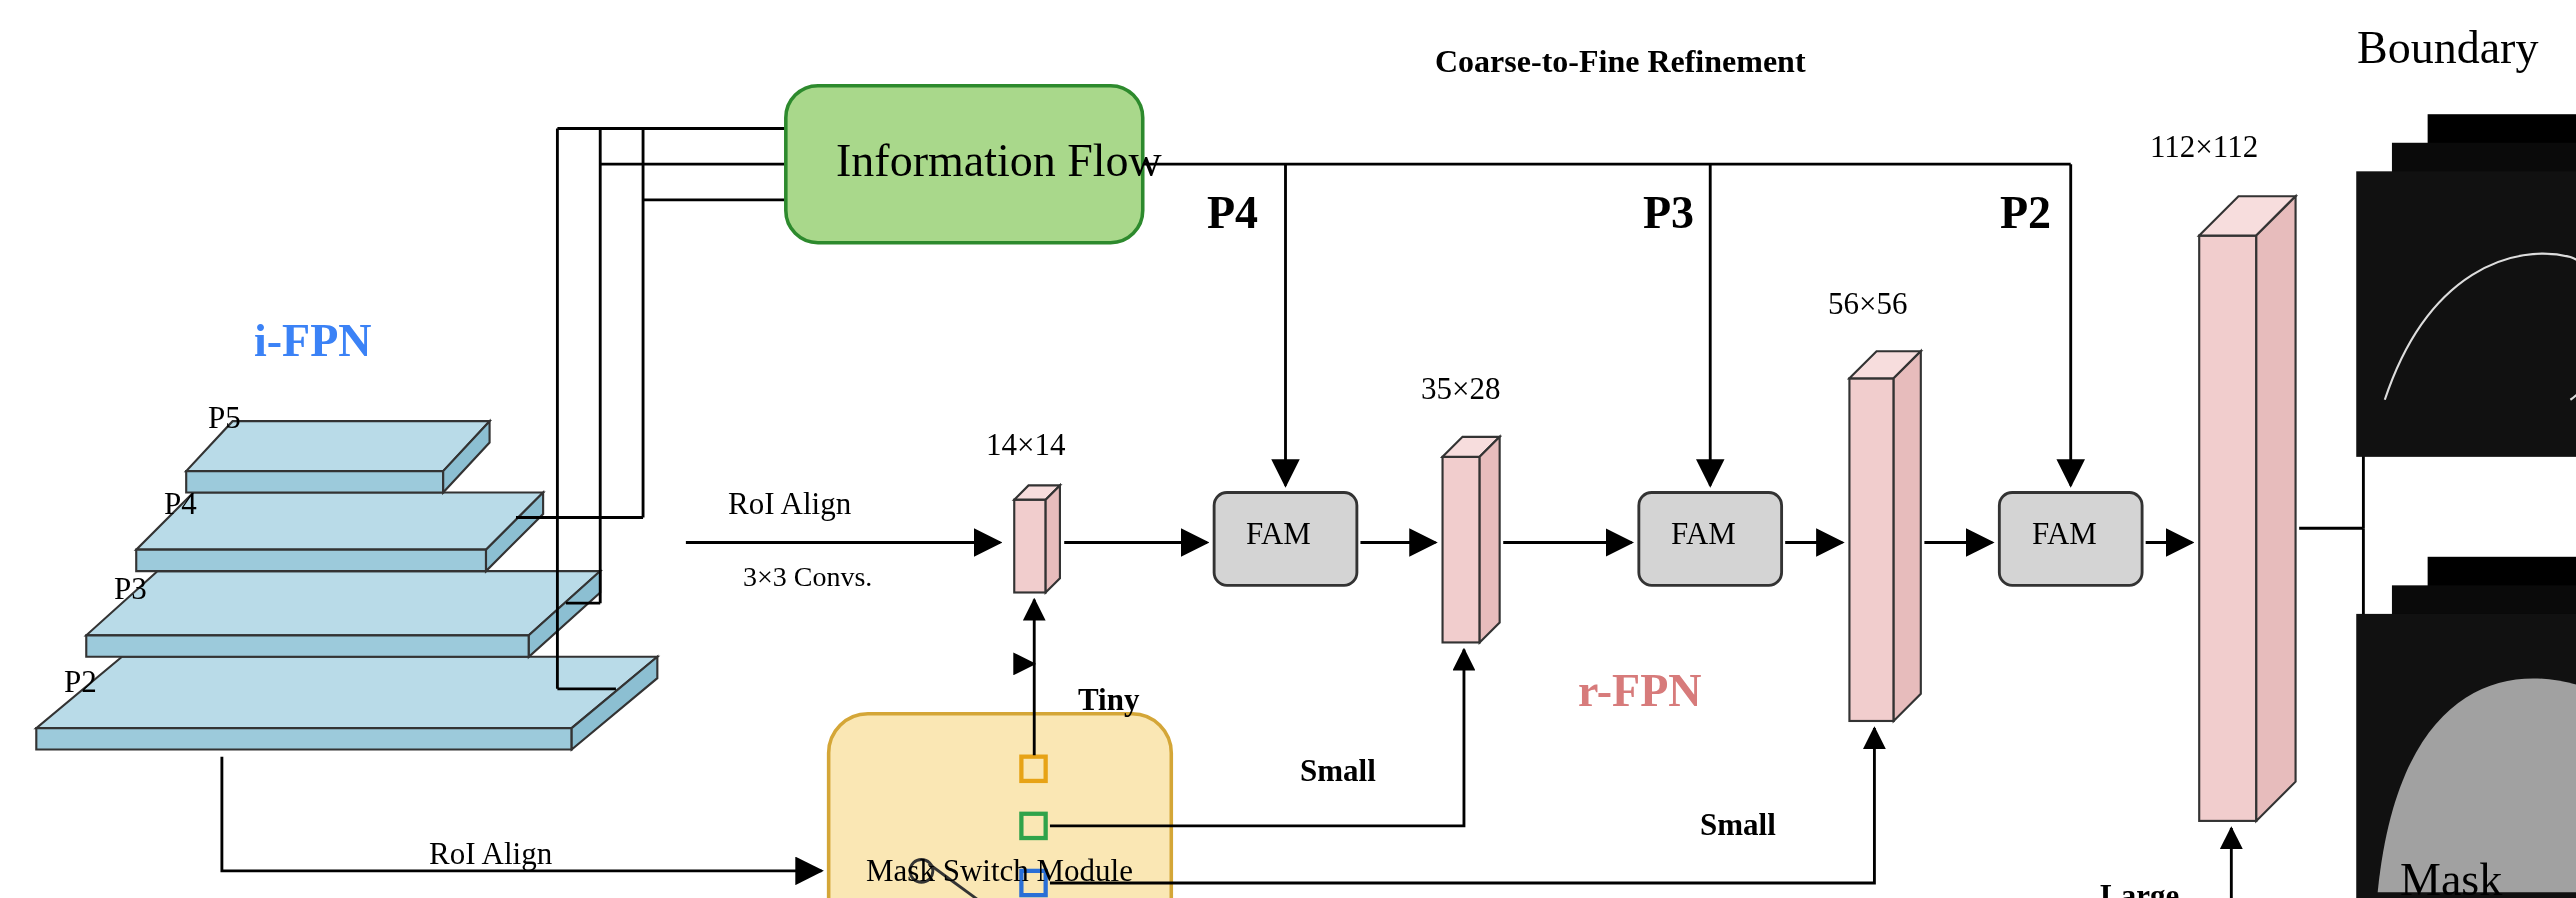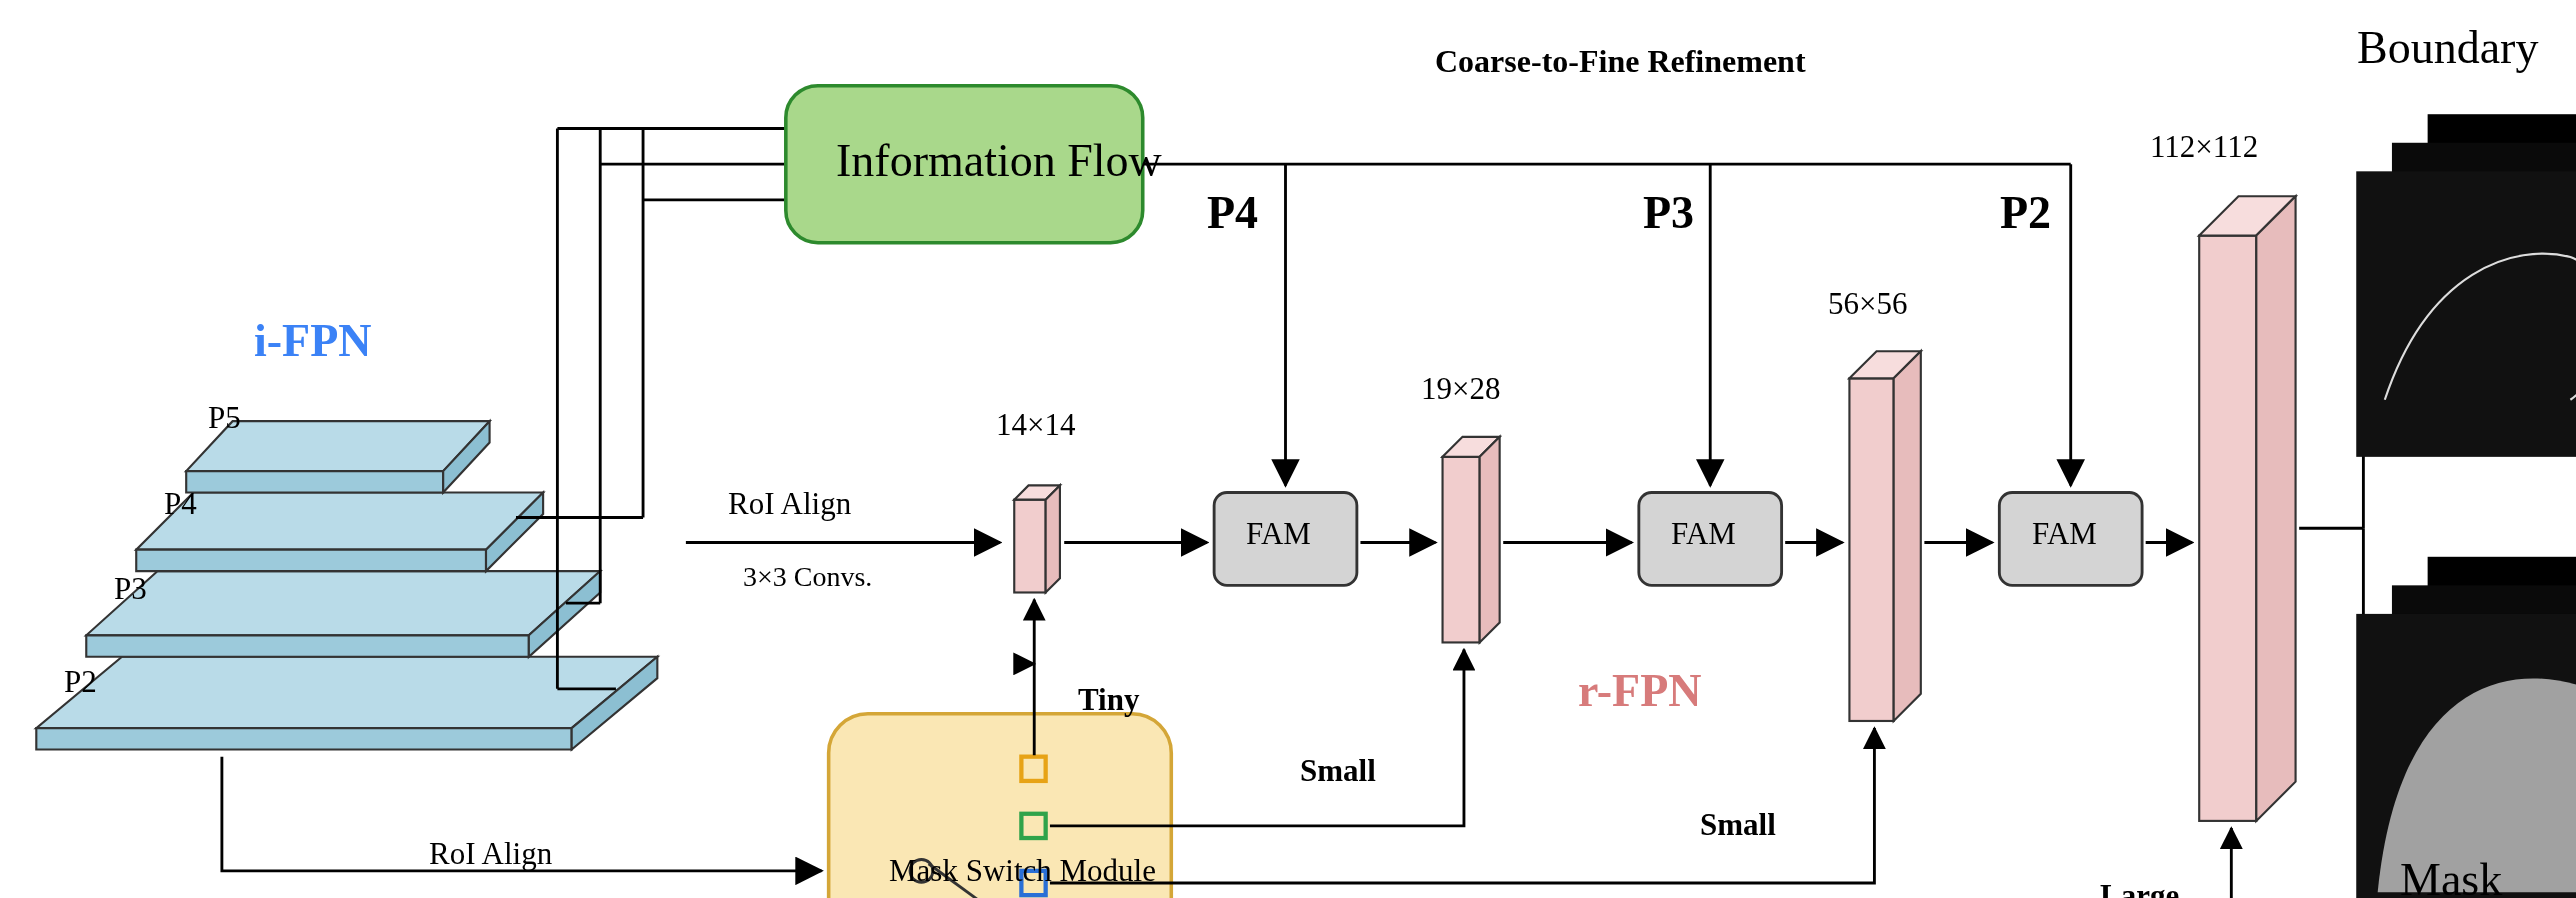--- a/index.html
+++ b/index.html
@@ -171,22 +171,22 @@
 <div class="label med" style="left:208px; top:400px;">P5</div>
 <div class="label med" style="left:164px; top:486px;">P4</div>
 <div class="label med" style="left:114px; top:571px;">P3</div>
 <div class="label med" style="left:64px;  top:664px;">P2</div>
 
 <div class="label big" style="left:836px; top:104px; text-align:center; width:257px; line-height:1.1;margin-top:32px;">Information Flow</div>
 
 <div class="label med" style="left:728px; top:486px;">RoI Align</div>
 <div class="label small" style="left:743px; top:561px;">3×3 Convs.</div>
 
-<div class="label med" style="left:986px; top:407px;margin-left:10px;">14×14</div>
-<div class="label med" style="left:1421px; top:371px;">19×28</div>
+<div class="label med" style="left:986px; top:427px;">14×14</div>
+<div class="label med" style="left:1421px; top:371px;">35×28</div>
 <div class="label med" style="left:1828px; top:286px;">56×56</div>
 <div class="label med" style="left:2150px; top:129px;text-align:right;">112×112</div>
 
 <div class="label big bold" style="left:1207px; top:186px;">P4</div>
 <div class="label big bold" style="left:1643px; top:186px;">P3</div>
 <div class="label big bold" style="left:2000px; top:186px;">P2</div>
 
 <div class="label med" style="left:1246px; top:516px;">FAM</div>
 <div class="label med" style="left:1671px; top:516px;">FAM</div>
 <div class="label med" style="left:2032px; top:516px;">FAM</div>
@@ -200,14 +200,14 @@
 
 <style>
   
 </style>
 
 <div class="label med" style="left:429px; top:836px;">RoI Align</div>
 
 <div class="label big" style="left:2357px; top:21.4px;">Boundary</div>
 <div class="label big" style="left:2400px; top:853px;">Mask</div>
 
-<div class="label med" style="left:828px; top:853px; width:343px; text-align:center; top:853px;margin-left:23px;">Mask Switch Module</div>
+<div class="label med" style="left:828px; top:853px; width:343px; text-align:center; top:853px;">Mask Switch Module</div>
 
 
 </body></html>

